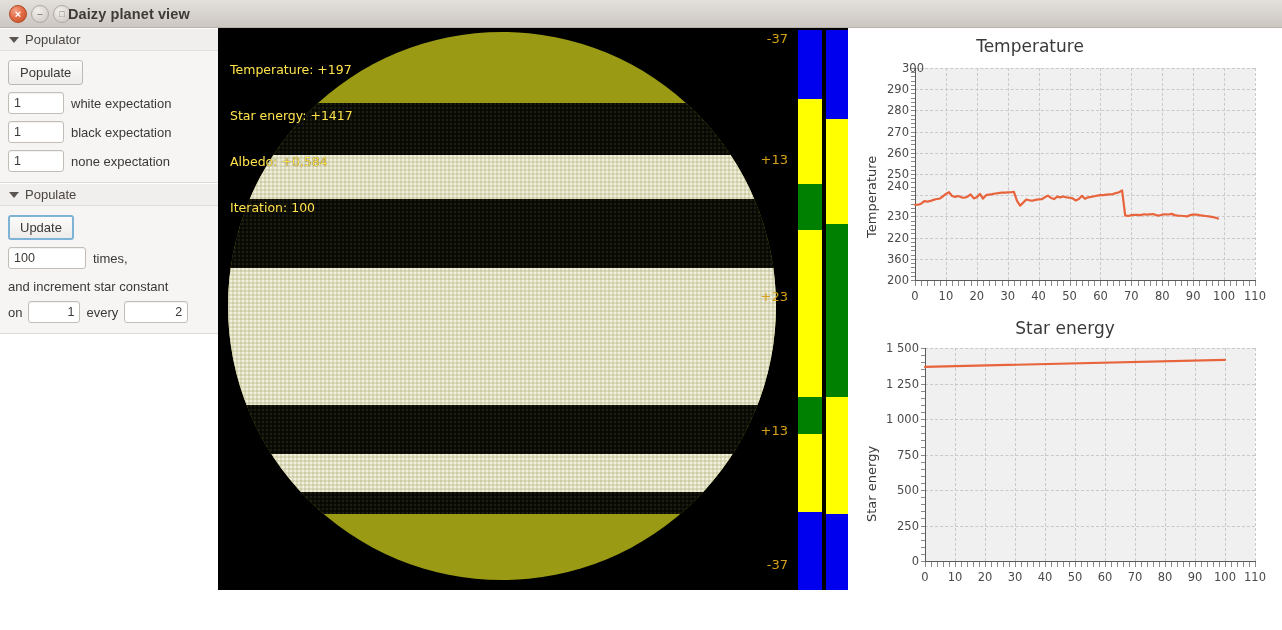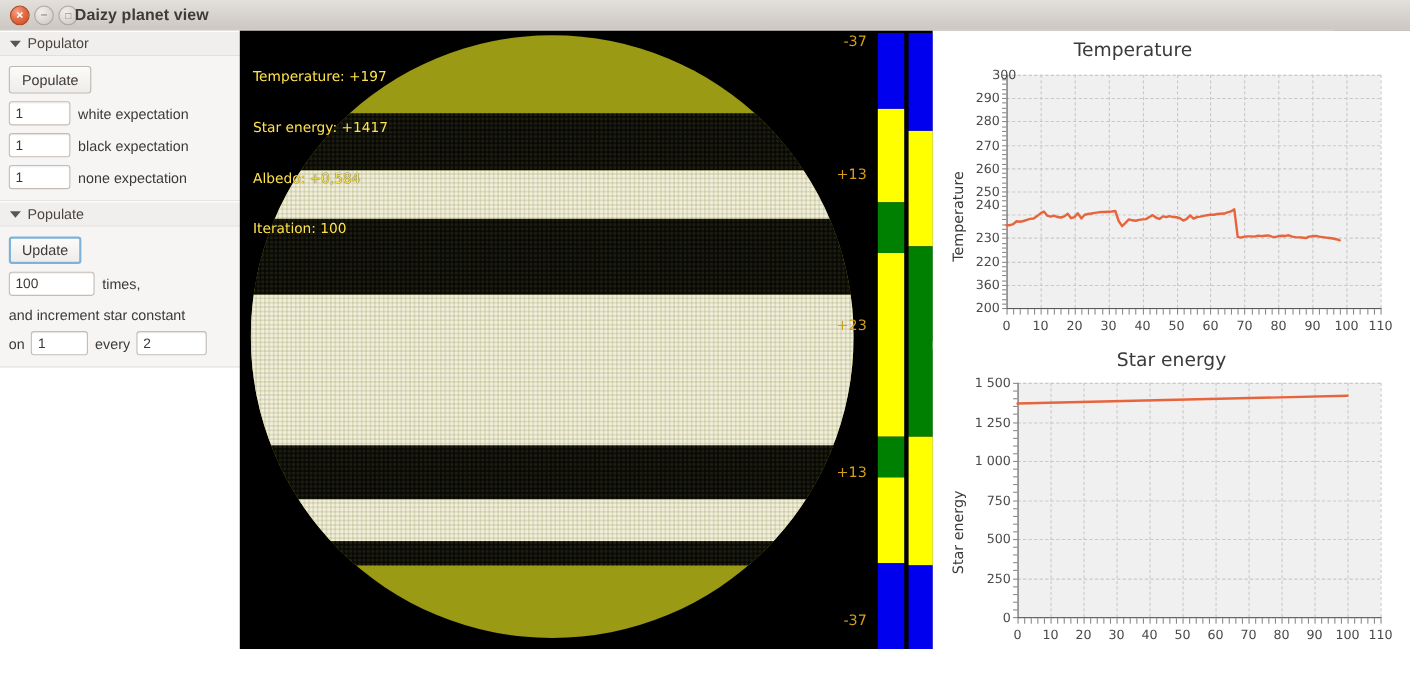--- a/index.html
+++ b/index.html
@@ -62,21 +62,21 @@
     height:22px; border:1px solid #c3bdb8; border-radius:3px; background:#ffffff;
     font-size:12.5px; color:#3c3835; padding:0 5px; line-height:20px;
     box-shadow: 0 1px 1px rgba(0,0,0,.06) inset;
   }
   .tf.w1 { width:56px; }
   .tf.w2 { width:78px; }
   .tf.w3 { width:52px; }
   .tf.w4 { width:64px; }
   .lbl { font-size:13px; color:#3c3835; }
   .wrapline { margin-top:8px; font-size:13px; color:#3c3835; line-height:20px; }
-  .inlinewrap { display:flex; align-items:center; gap:6px; flex-wrap:wrap; margin-top:4px; }
+  .inlinewrap { display:flex; align-items:center; gap:6px; flex-wrap:wrap; margin-top:4px;text-align:right; }
 
   
   .planet-panel { position:absolute; left:218px; top:28px; width:630px; height:562px; background:#000000; overflow:hidden; }
   .planet {
     position:absolute; left:10px; top:4px; width:548px; height:548px; border-radius:50%;
     background:#9a9a14; overflow:hidden;
   }
   .band { position:absolute; left:0; width:100%; }
   .band.dark  { background-color:#1c1c10;
     background-image: linear-gradient(0deg, rgba(0,0,0,.55) 50%, transparent 50%),

